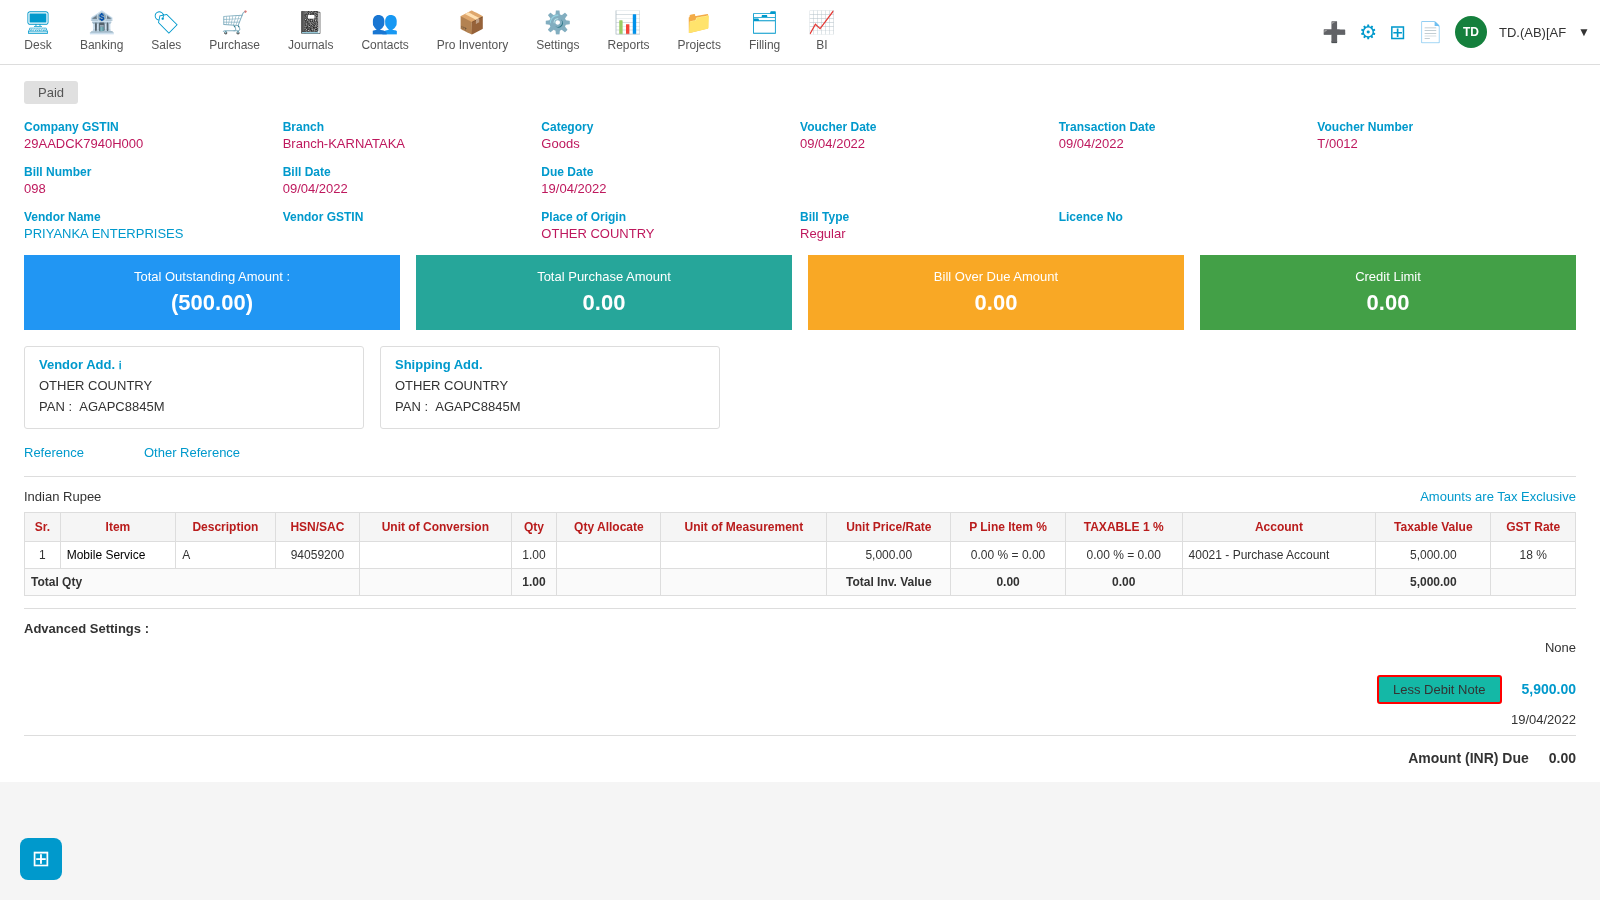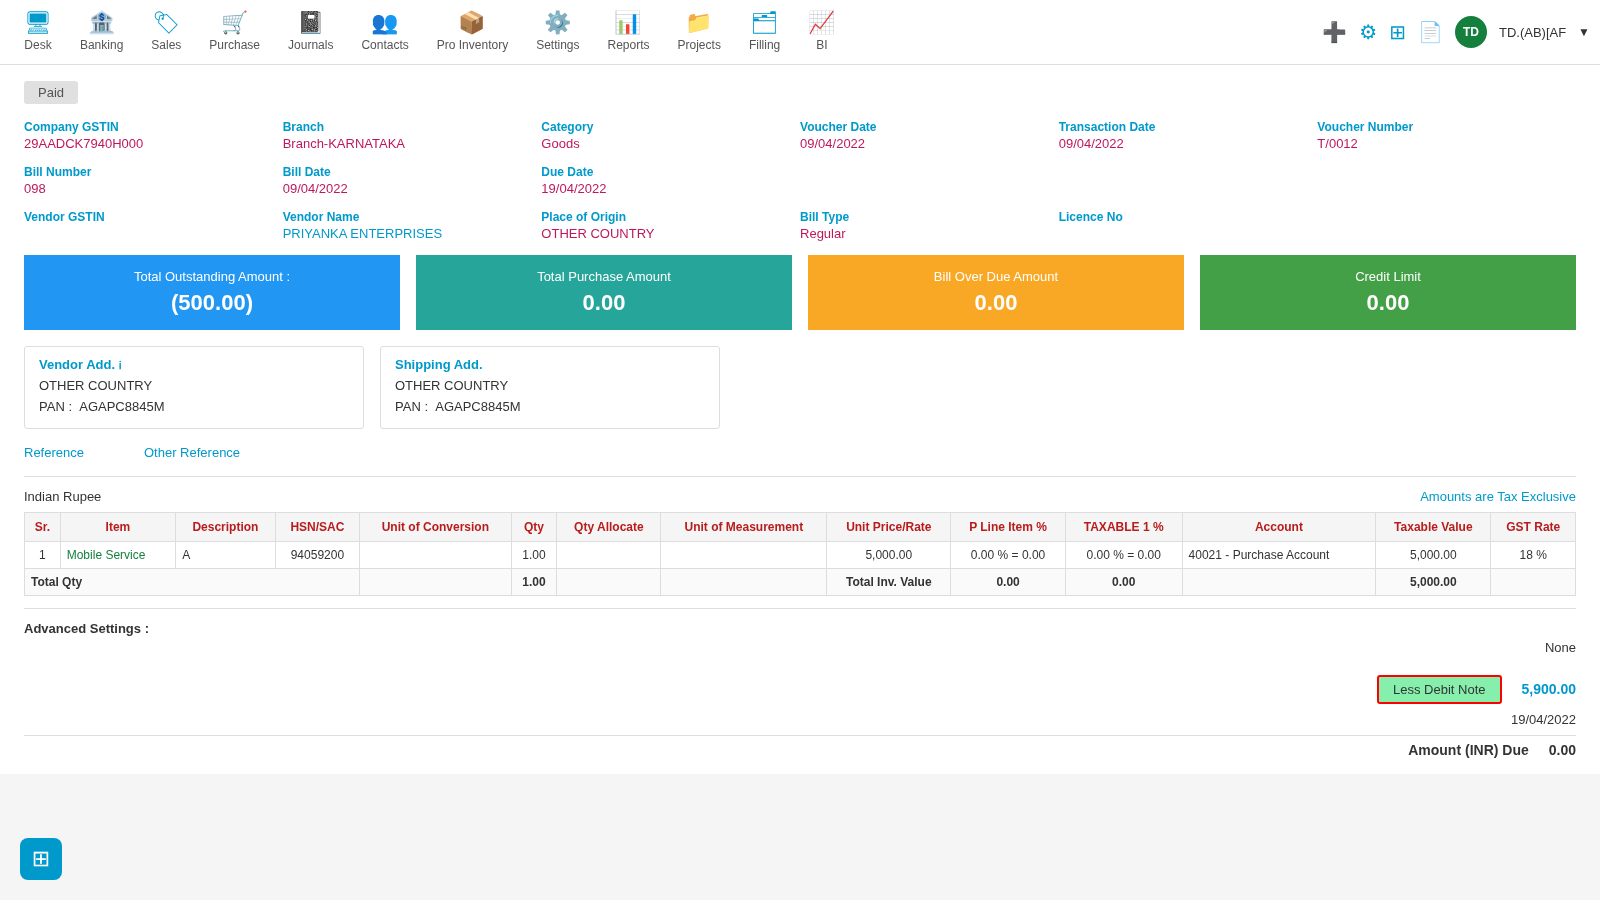--- a/index.html
+++ b/index.html
@@ -70,43 +70,43 @@
 
     
     .inv-table { width: 100%; border-collapse: collapse; font-size: 12px; margin-bottom: 10px; }
     .inv-table th {
       background: #f5f5f5; border: 1px solid #ddd; padding: 7px 6px;
       text-align: center; color: #b91c1c; font-weight: bold;
     }
     .inv-table td {
       border: 1px solid #ddd; padding: 6px 6px; text-align: center; color: #333;
     }
-    .inv-table td.link { color: #15803d; cursor: pointer; text-align: left; }
+    .inv-table td.link { color: #000000; cursor: pointer; text-align: left; }
     .inv-table td.left { text-align: left; }
     .inv-table .total-row td { background: #fafafa; font-weight: bold; }
 
     
     .advanced-section { margin-bottom: 16px; }
     .advanced-title { font-size: 13px; font-weight: bold; color: #333; margin-bottom: 4px; }
     .advanced-value { font-size: 13px; color: #333; text-align: right; }
 
     
     .debit-row {
       display: flex; justify-content: flex-end; align-items: center;
       gap: 20px; margin-bottom: 8px;
     }
     .debit-note-btn {
-      border: 2px solid red; background: #86efac; color: #333;
+      border: 2px solid red; background: #14b8a6; color: #333;
       padding: 5px 14px; font-size: 13px; cursor: pointer; border-radius: 3px;
     }
     .debit-note-amount { color: #0099cc; font-size: 14px; font-weight: bold; }
 
     .amount-due-row {
       display: flex; justify-content: flex-end; align-items: center;
-      gap: 20px; border-top: 1px solid #ddd; padding-top: 6px; text-align: right;
+      gap: 20px; border-top: 1px solid #ddd; padding-top: 14px; text-align: right;
     }
     .amount-due-label { font-size: 14px; font-weight: bold; color: #333; }
     .amount-due-value { font-size: 14px; font-weight: bold; color: #333; }
 
     
     .grid-app-btn {
       position: fixed; bottom: 20px; left: 20px;
       background: #0099cc; color: #fff; width: 42px; height: 42px;
       border-radius: 8px; display: flex; align-items: center; justify-content: center;
       font-size: 22px; cursor: pointer; z-index: 100;
@@ -228,26 +228,26 @@
       <div class="field-value">19/04/2022</div>
     </div>
     <div class="field-group"></div>
     <div class="field-group"></div>
     <div class="field-group"></div>
   </div>
 
   
   <div class="fields-row">
     <div class="field-group">
+      <div class="field-label">Vendor Name</div>
+      <div class="field-value" style="color:#0099cc; cursor:pointer;">PRIYANKA ENTERPRISES</div>
+    </div>
+    <div class="field-group">
       <div class="field-label">Vendor GSTIN</div>
       <div class="field-value"></div>
-    </div>
-    <div class="field-group">
-      <div class="field-label">Vendor Name</div>
-      <div class="field-value" style="color:#0099cc; cursor:pointer;">PRIYANKA ENTERPRISES</div>
     </div>
     <div class="field-group">
       <div class="field-label">Place of Origin</div>
       <div class="field-value">OTHER COUNTRY</div>
     </div>
     <div class="field-group">
       <div class="field-label">Bill Type</div>
       <div class="field-value">Regular</div>
     </div>
     <div class="field-group">

